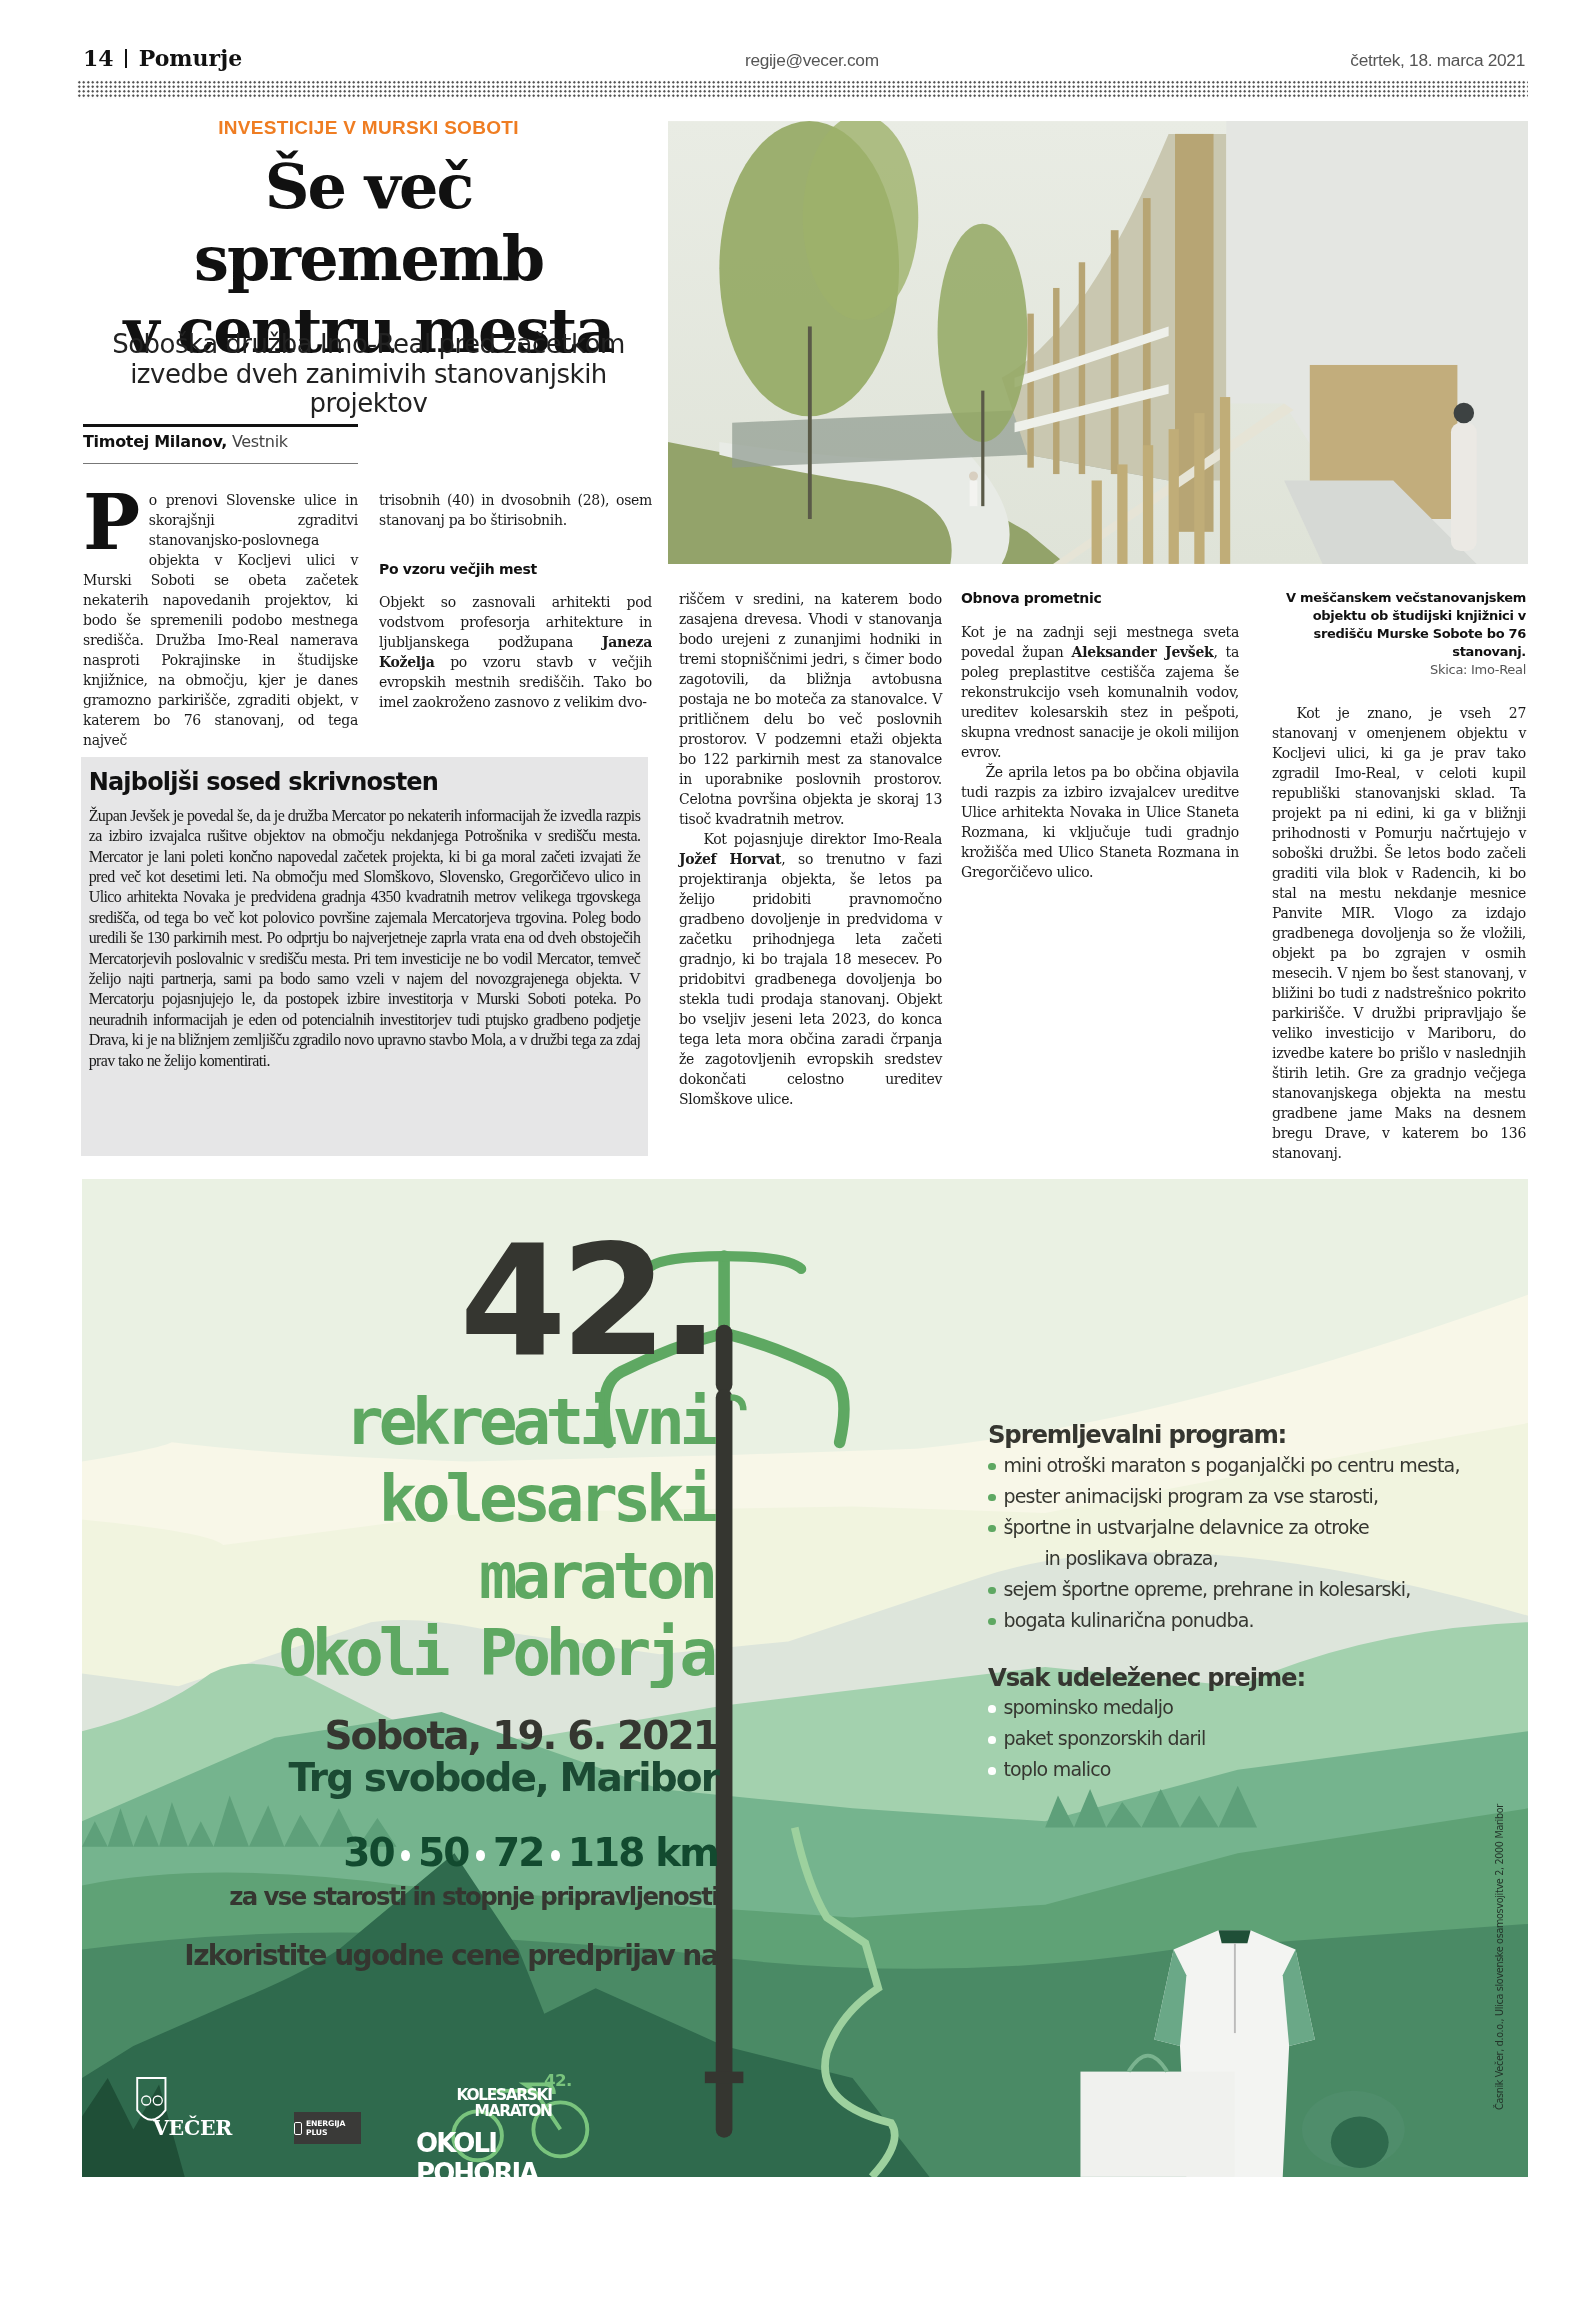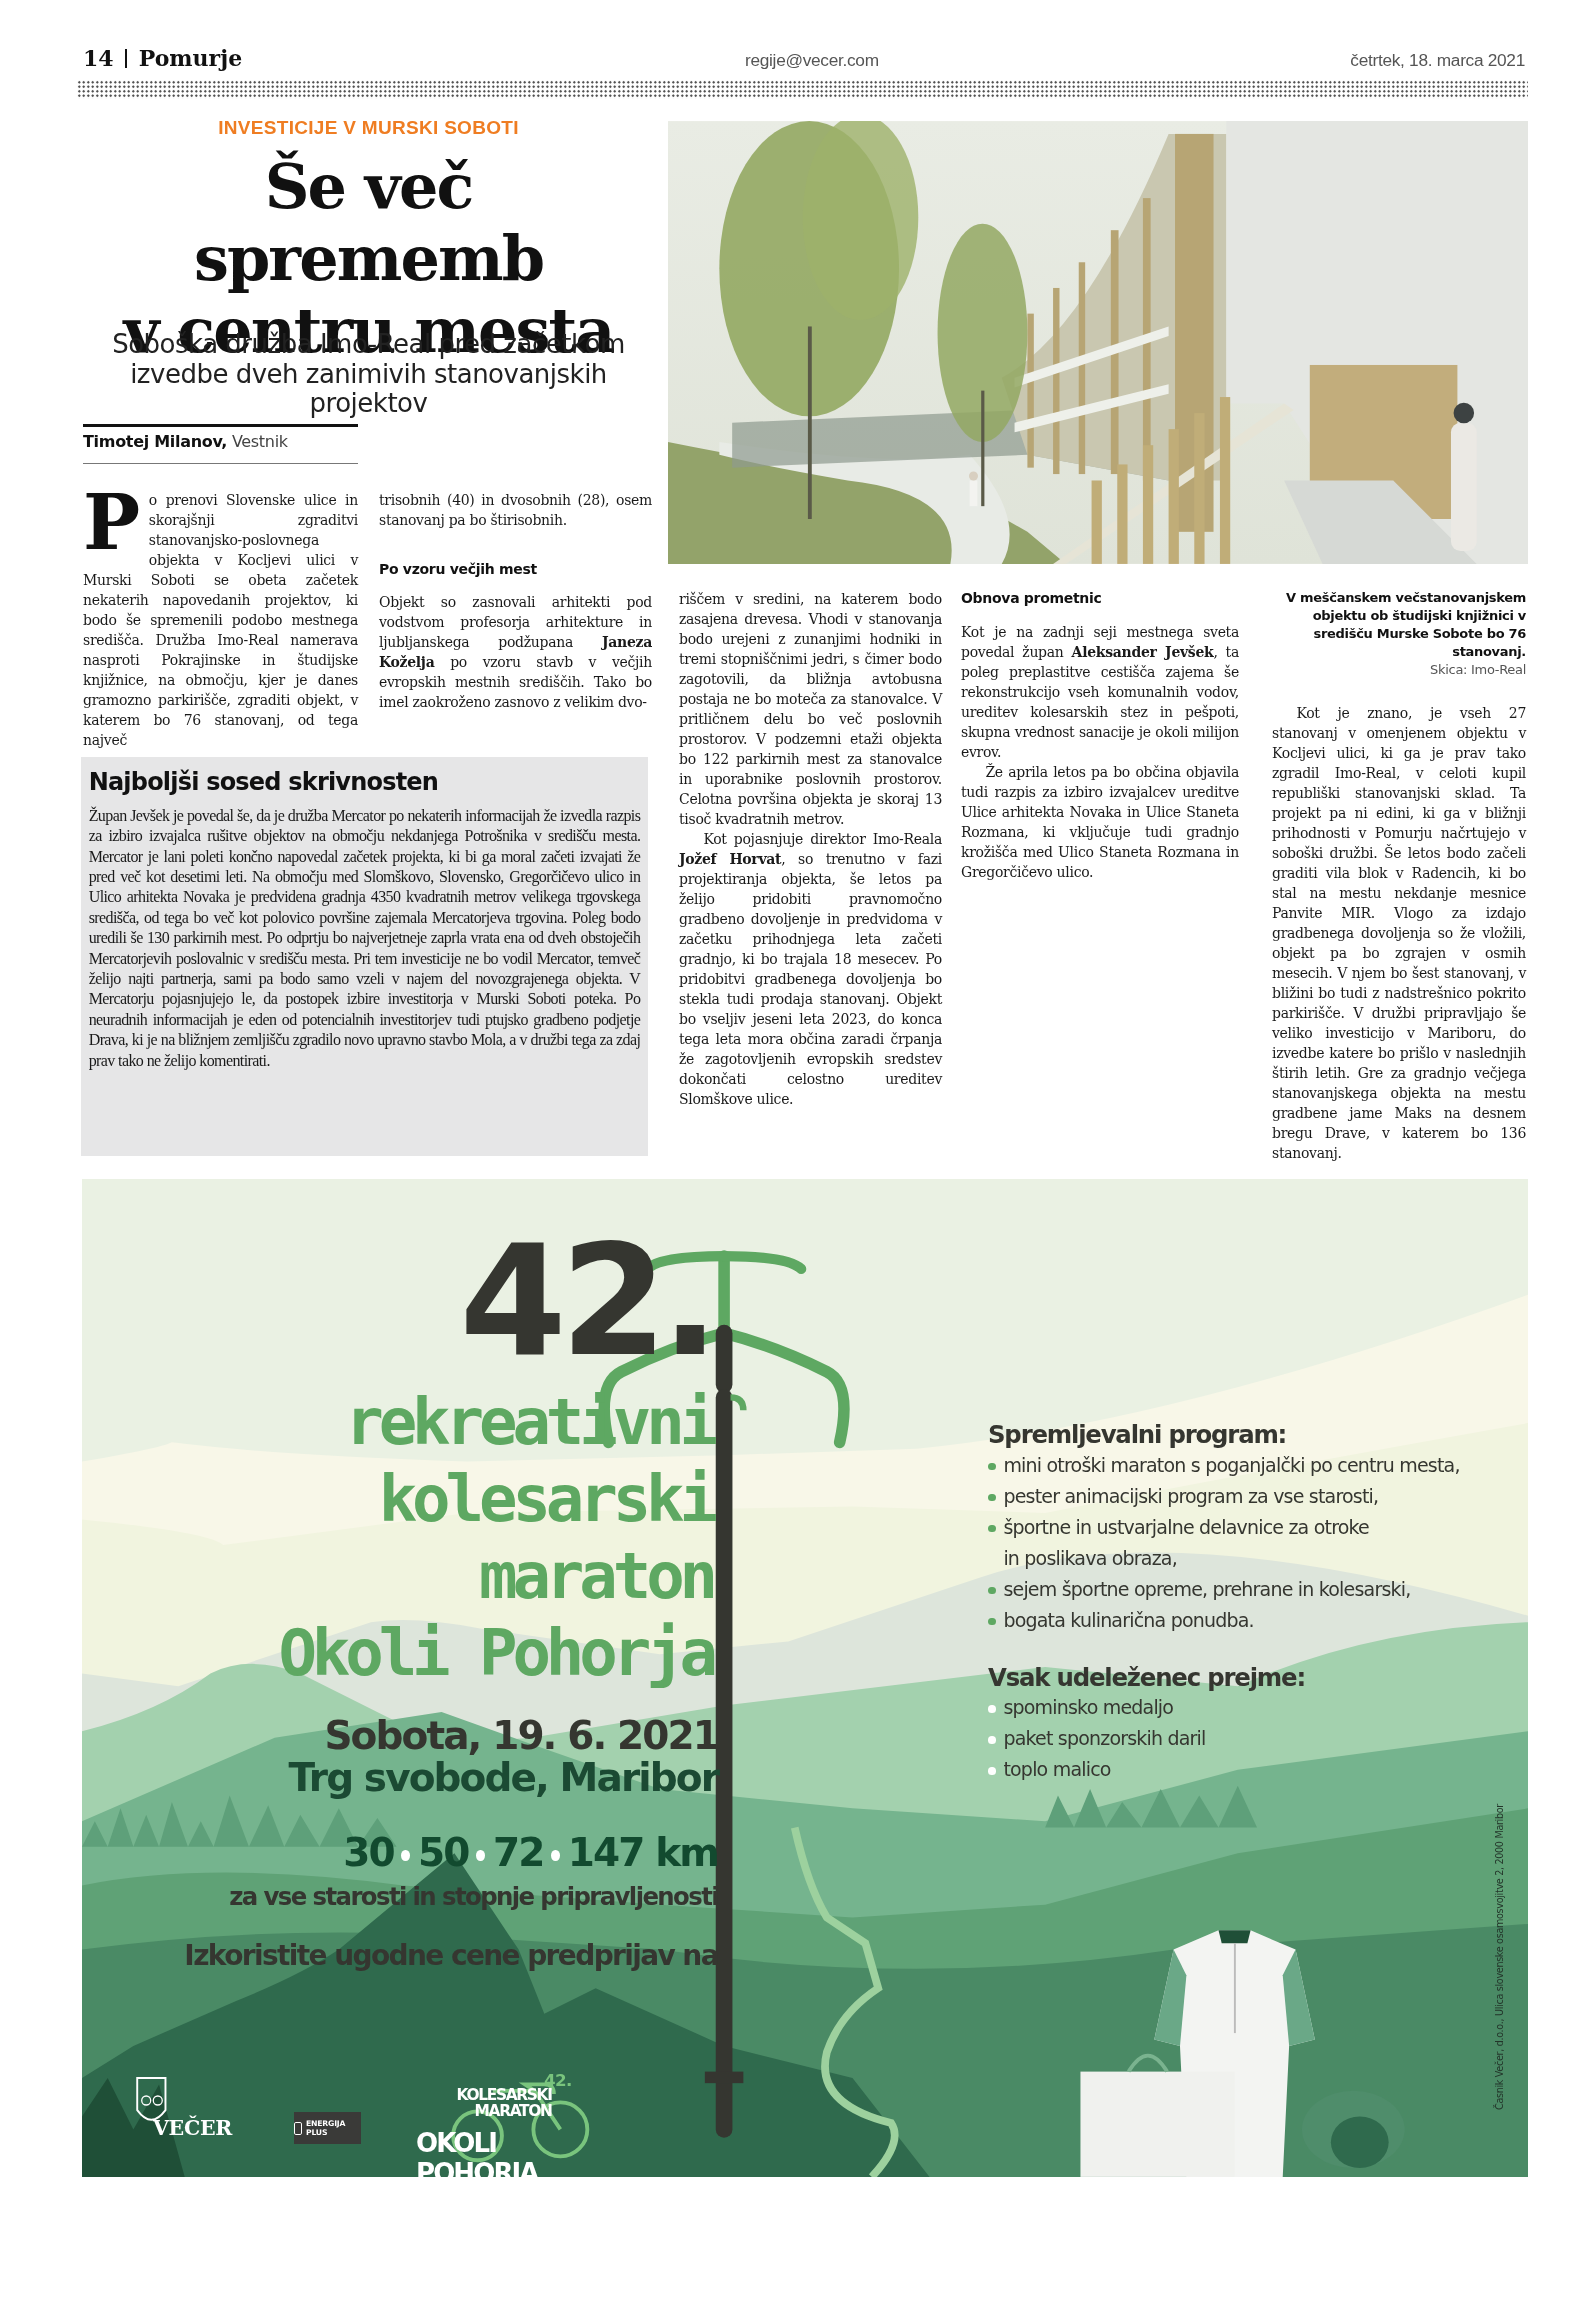--- a/index.html
+++ b/index.html
@@ -69,21 +69,21 @@
   .ad-ages { position: absolute; right: 810px; top: 704px; font-family: "DejaVu Sans", sans-serif; font-weight: bold; font-size: 24.4px; line-height: 28px; color: #353630; letter-spacing: -1.6px; }
   .ad-cta { position: absolute; right: 810px; top: 757px; text-align: right; font-family: "DejaVu Sans", sans-serif; font-weight: bold; font-size: 28px; line-height: 39px; color: #353630; letter-spacing: -1.6px; }
   .ad-url { position: absolute; right: 810px; top: 799px; font-family: "DejaVu Sans", sans-serif; font-weight: bold; font-size: 37px; line-height: 42px; color: #124a2f; letter-spacing: -1.3px; }
 
   .ad-prog { position: absolute; left: 906px; top: 241px; width: 488px; font-family: "DejaVu Sans Condensed", "DejaVu Sans", sans-serif; }
   .ad-h { font-family: "DejaVu Sans", sans-serif; font-weight: bold; font-size: 24.4px; line-height: 29.5px; color: #353630; letter-spacing: -1.2px; }
   .ad-list { list-style: none; font-family: "DejaVu Sans", sans-serif; font-size: 19px; line-height: 31px; color: #353630; letter-spacing: -0.8px; }
   .ad-list li { position: relative; padding-left: 15.4px; }
   .ad-list li::before { content: ""; position: absolute; left: 0; top: 13px; width: 7.7px; height: 7.7px; border-radius: 50%; background: #5ea862; }
   .ad-list.white li::before { background: #ffffff; }
-  .ad-list li .cont { display: block; }
+  .ad-list li .cont { display: block; margin-left: 41px; }
 
   .ad-legal { position: absolute; left: 1412px; top: 931px; transform: rotate(-90deg); transform-origin: left top; font-family: "DejaVu Sans", sans-serif; font-size: 9.6px; color: #23352a; white-space: nowrap; letter-spacing: -0.3px; }
   .logo-vecer { position: absolute; left: 71px; top: 937px; font-family: "DejaVu Serif", serif; font-weight: 900; font-size: 20.5px; color: #fff; letter-spacing: -0.3px; }
   .logo-ep { position: absolute; left: 212px; top: 933px; width: 67px; height: 32px; background: #3a3a38; color: #fff; font-family: "DejaVu Sans", sans-serif; font-weight: bold; font-size: 7.7px; display: flex; align-items: center; justify-content: center; gap: 3.9px; letter-spacing: -0.2px; }
   .logo-ep .ic { width: 9px; height: 13px; border: 1.3px solid #fff; border-radius: 1.9px; }
   .logo-kp { position: absolute; left: 334px; top: 891px; width: 186px; height: 90px; }
   .logo-kp .n42 { position: absolute; left: 128px; top: 0; font-family: "DejaVu Sans", sans-serif; font-weight: bold; font-size: 16.7px; color: #79c47d; letter-spacing: -0.6px; }
   .logo-kp .ks { position: absolute; left: 7.7px; top: 16.7px; text-align: right; width: 128px; font-family: "DejaVu Sans", sans-serif; font-weight: bold; font-size: 15.4px; line-height: 16.7px; color: #fff; letter-spacing: -1.3px; }
   .logo-kp .op { position: absolute; left: 0; top: 58px; font-family: "DejaVu Sans", sans-serif; font-weight: bold; font-size: 26px; color: #fff; letter-spacing: -1.9px; }
 </style>
@@ -272,21 +272,21 @@
     <div>rekreativni</div>
     <div>kolesarski</div>
     <div>maraton</div>
     <div>Okoli Pohorja</div>
   </div>
   <div class="ad-date">
     <span class="d1">Sobota, 19. 6. 2021</span>
     <span class="d2">Trg svobode, Maribor</span>
   </div>
   <div class="ad-km">
-    <span>30</span><span class="dot"></span><span>50</span><span class="dot"></span><span>72</span><span class="dot"></span><span>147 km</span>
+    <span>30</span><span class="dot"></span><span>50</span><span class="dot"></span><span>72</span><span class="dot"></span><span>118 km</span>
   </div>
   <div class="ad-ages">za vse starosti in stopnje pripravljenosti</div>
   <div class="ad-cta">Izkoristite ugodne cene predprijav na</div>
 
   <div class="ad-prog">
     <div class="ad-h">Spremljevalni program:</div>
     <ul class="ad-list">
       <li>mini otroški maraton s poganjalčki po centru mesta,</li>
       <li>pester animacijski program za vse starosti,</li>
       <li><span>športne in ustvarjalne delavnice za otroke</span><span class="cont">in poslikava obraza,</span></li>

